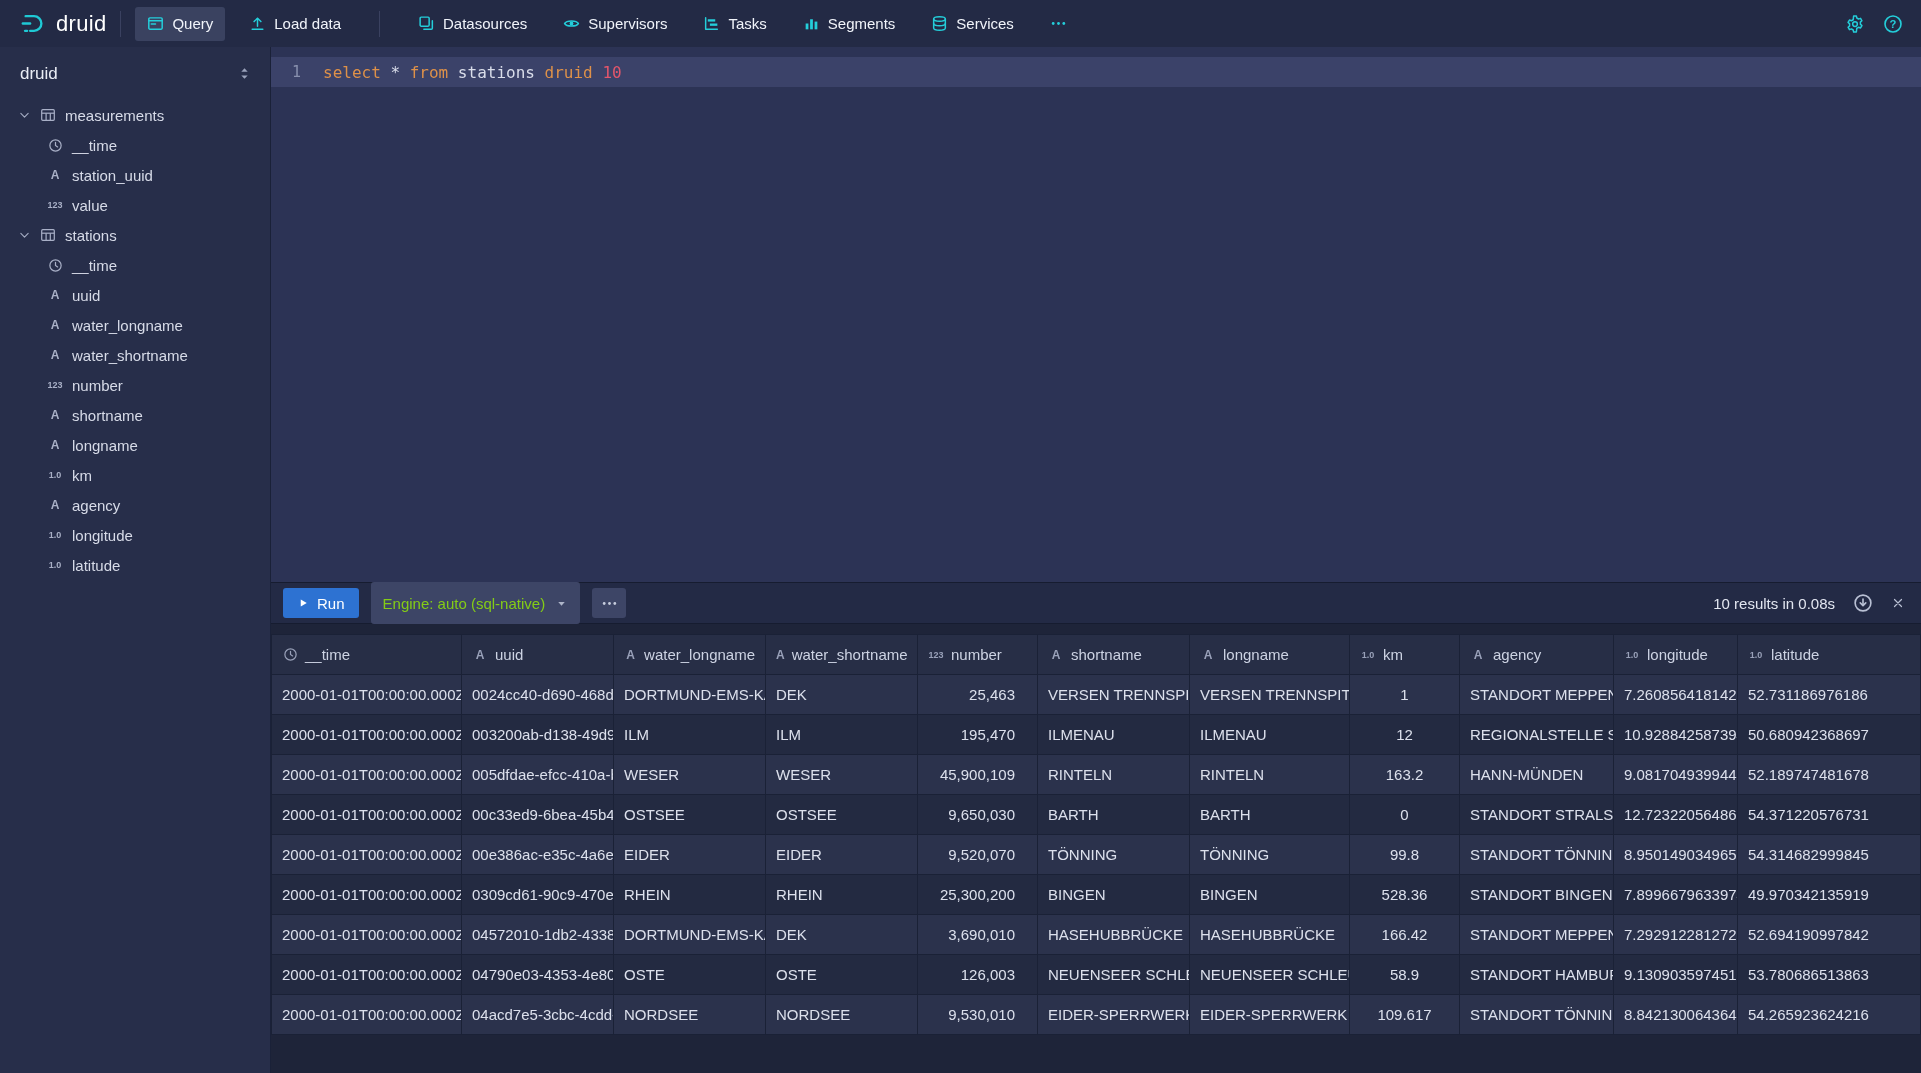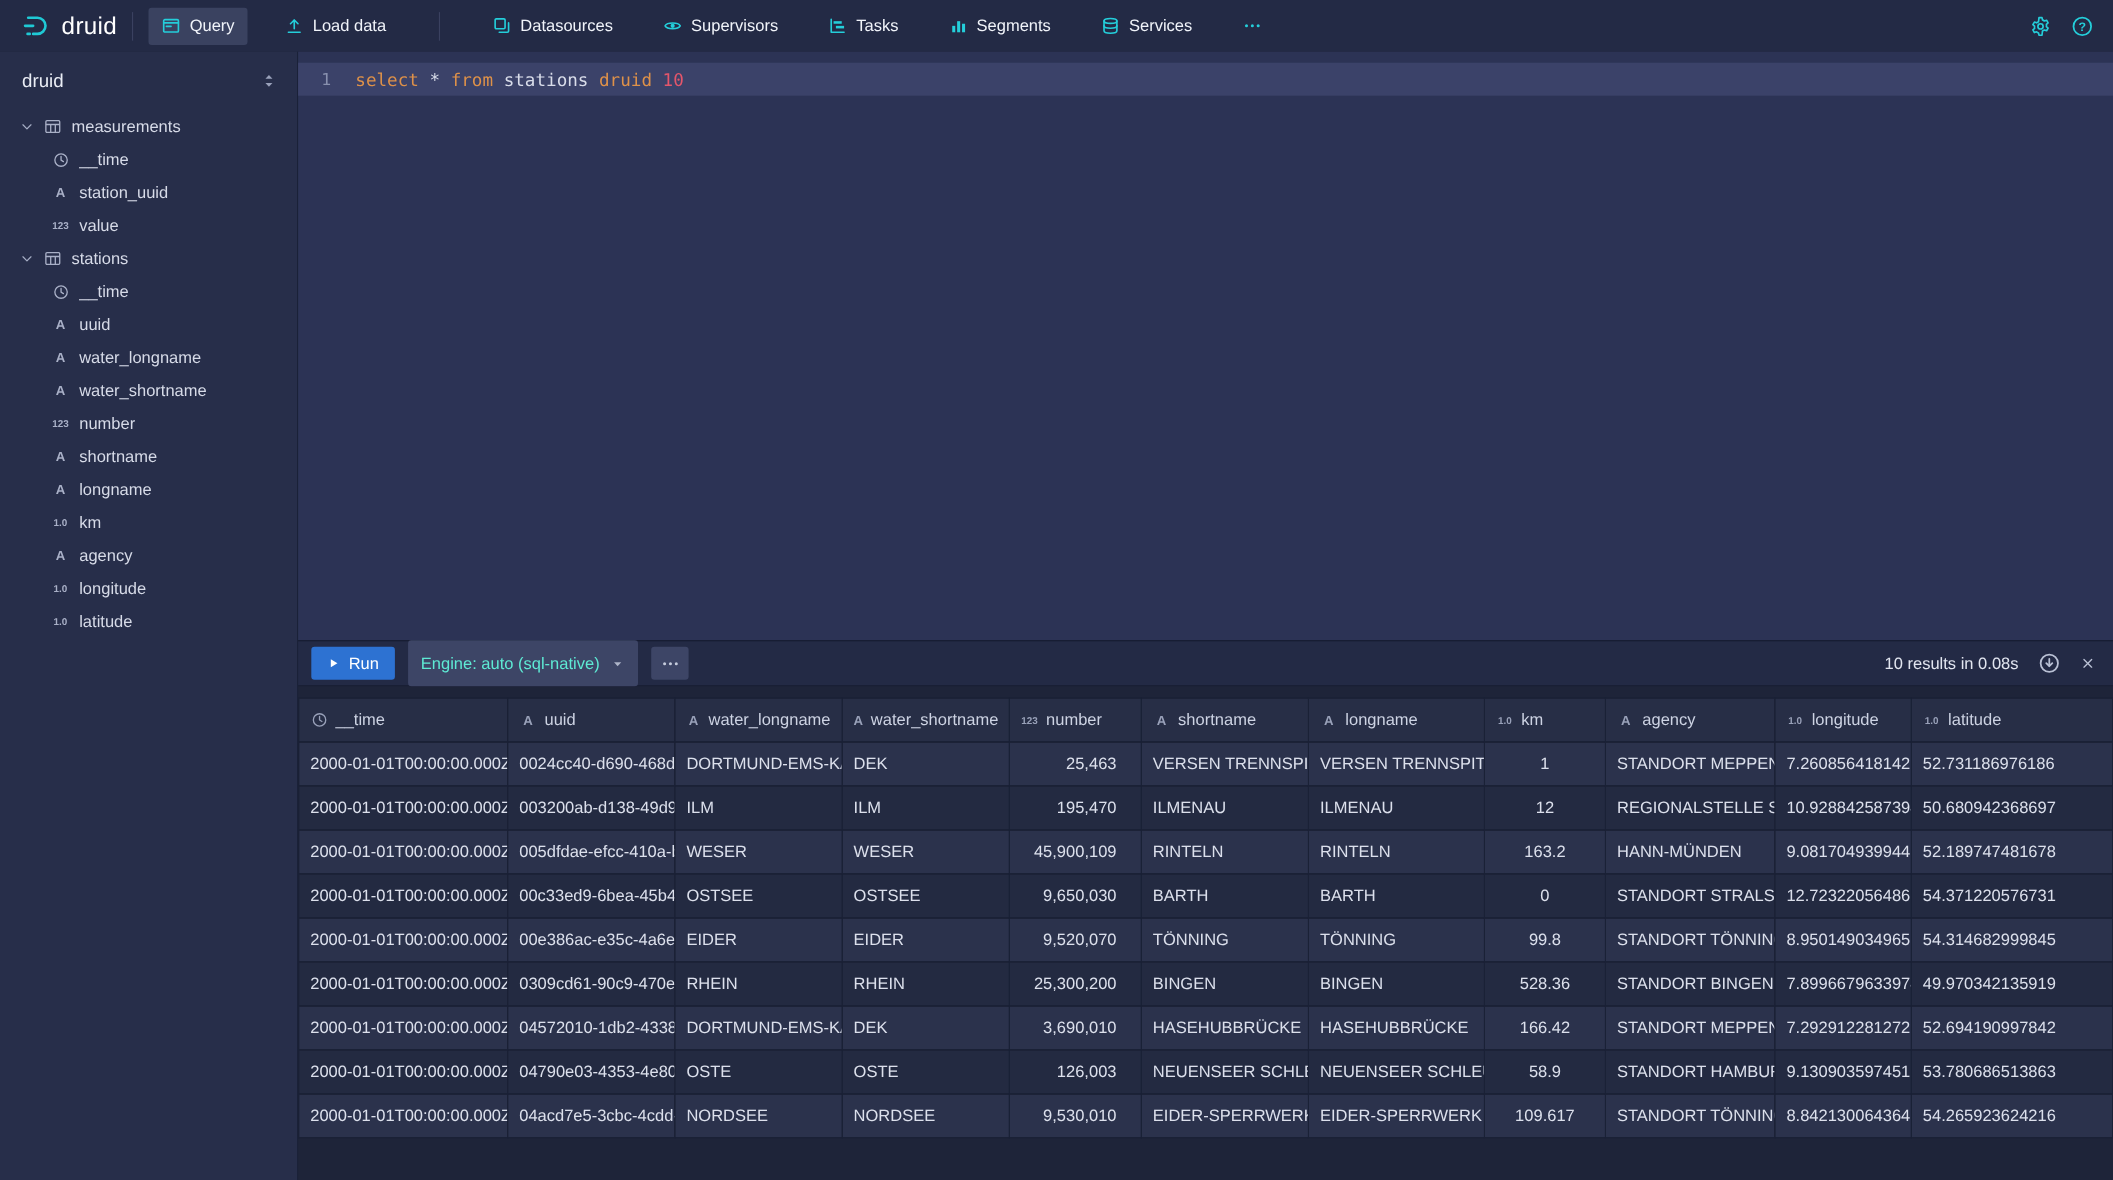--- a/index.html
+++ b/index.html
@@ -5,21 +5,21 @@
   * { margin:0; padding:0; box-sizing:border-box; }
   html,body { width:1921px; height:1073px; overflow:hidden; background:#1E2439;
     font-family:"Liberation Sans", sans-serif; }
 
   
   .topbar { height:47px; background:#232A45; display:flex; align-items:center;
     padding:0 18px 0 20px; }
   .brand { display:flex; align-items:center; gap:9px; }
   .brand-text { color:#FFFFFF; font-size:22px; letter-spacing:.3px; }
   .tb-divider { width:1px; height:26px; background:#3A4160; margin:0 14px; flex:none; }
-  .topnav { display:flex; align-items:center; gap:22px; }
+  .topnav { display:flex; align-items:center; gap:12px; }
   .nav-item { display:flex; align-items:center; gap:8px; padding:0 12px; height:34px;
     background:transparent; border:none; border-radius:3px; color:#F1F4FA; font-size:15px;
     cursor:pointer; font-family:inherit; white-space:nowrap; }
   .nav-item.active { background:#3A4260; }
   .nav-icon { color:#24CEDA; display:flex; }
   .nav-icon svg { display:block; }
   .topbar-right { margin-left:auto; display:flex; align-items:center; gap:18px; color:#24CEDA; }
   .tb-icon { display:flex; cursor:pointer; }
 
   
@@ -61,21 +61,21 @@
   .tok-plain { color:#D9DDEA; }
   .tok-num { color:#E4566B; }
 
   
   .runbar { height:42px; flex:none; background:#232A45; border-top:1px solid #161C30;
     border-bottom:1px solid #161C30; display:flex; align-items:center;
     padding:0 16px 0 12px; gap:12px; }
   .btn-run { height:30px; background:#2D72D2; color:#FFFFFF; border:none; border-radius:3px;
     display:flex; align-items:center; gap:8px; padding:0 14px; font-size:15px; cursor:pointer;
     font-family:inherit;text-align:right; }
-  .btn-engine { height:42px; background:#3D4566; color:#5eead4; border:none; border-radius:3px;
+  .btn-engine { height:42px; background:#3D4566; color:#84cc16; border:none; border-radius:3px;
     display:flex; align-items:center; gap:10px; padding:0 12px; font-size:15px; cursor:pointer;
     font-family:inherit; }
   .btn-engine .caret { color:#AEB5C9; display:flex; }
   .btn-more { height:30px; width:34px; background:#3D4566; border:none; border-radius:3px;
     color:#C6CCDD; display:flex; align-items:center; justify-content:center; cursor:pointer; }
   .runbar-right { margin-left:auto; display:flex; align-items:center; gap:18px; }
   .results-info { color:#E2E6F0; font-size:15px; }
   .rb-icon { color:#B9C0D4; display:flex; cursor:pointer; background:none; border:none; }
 
   

